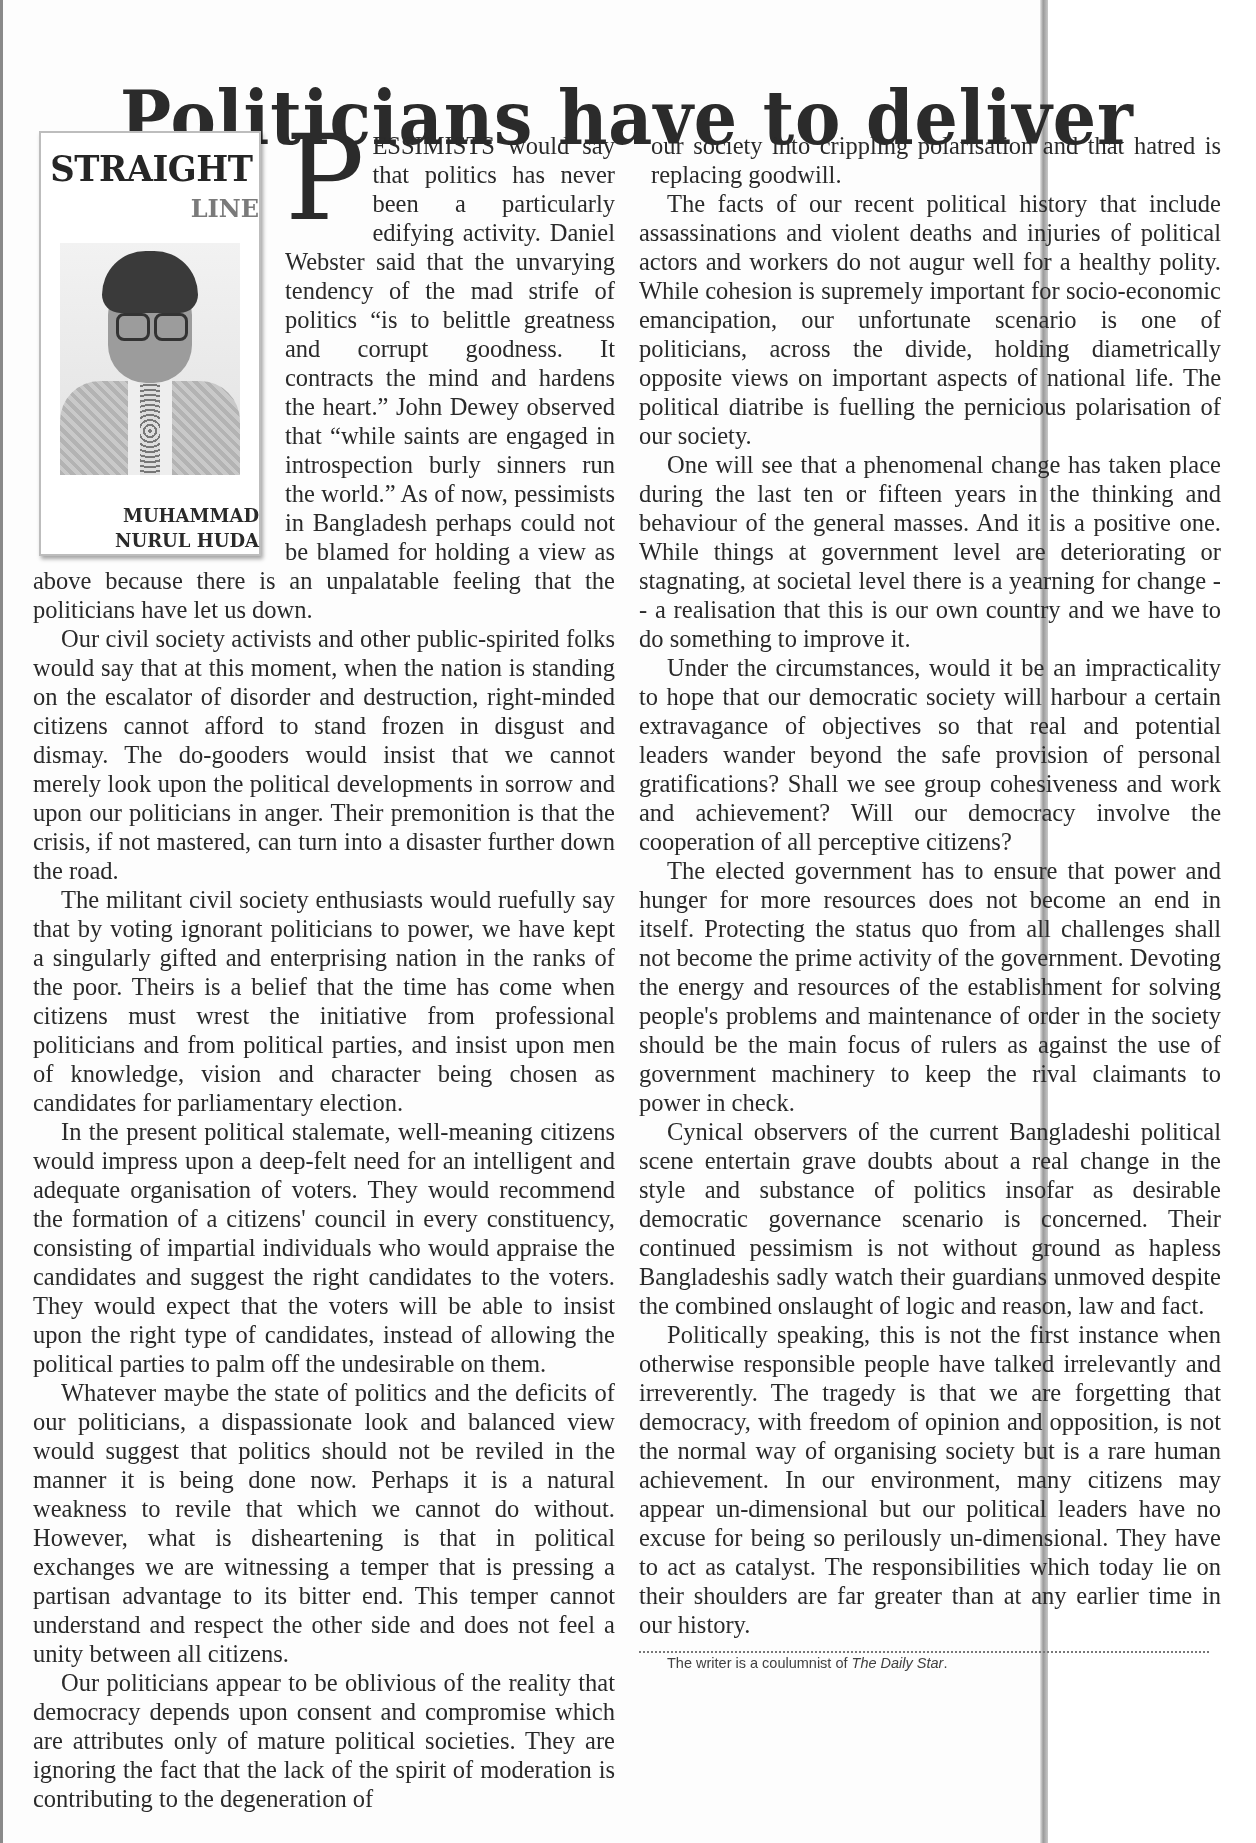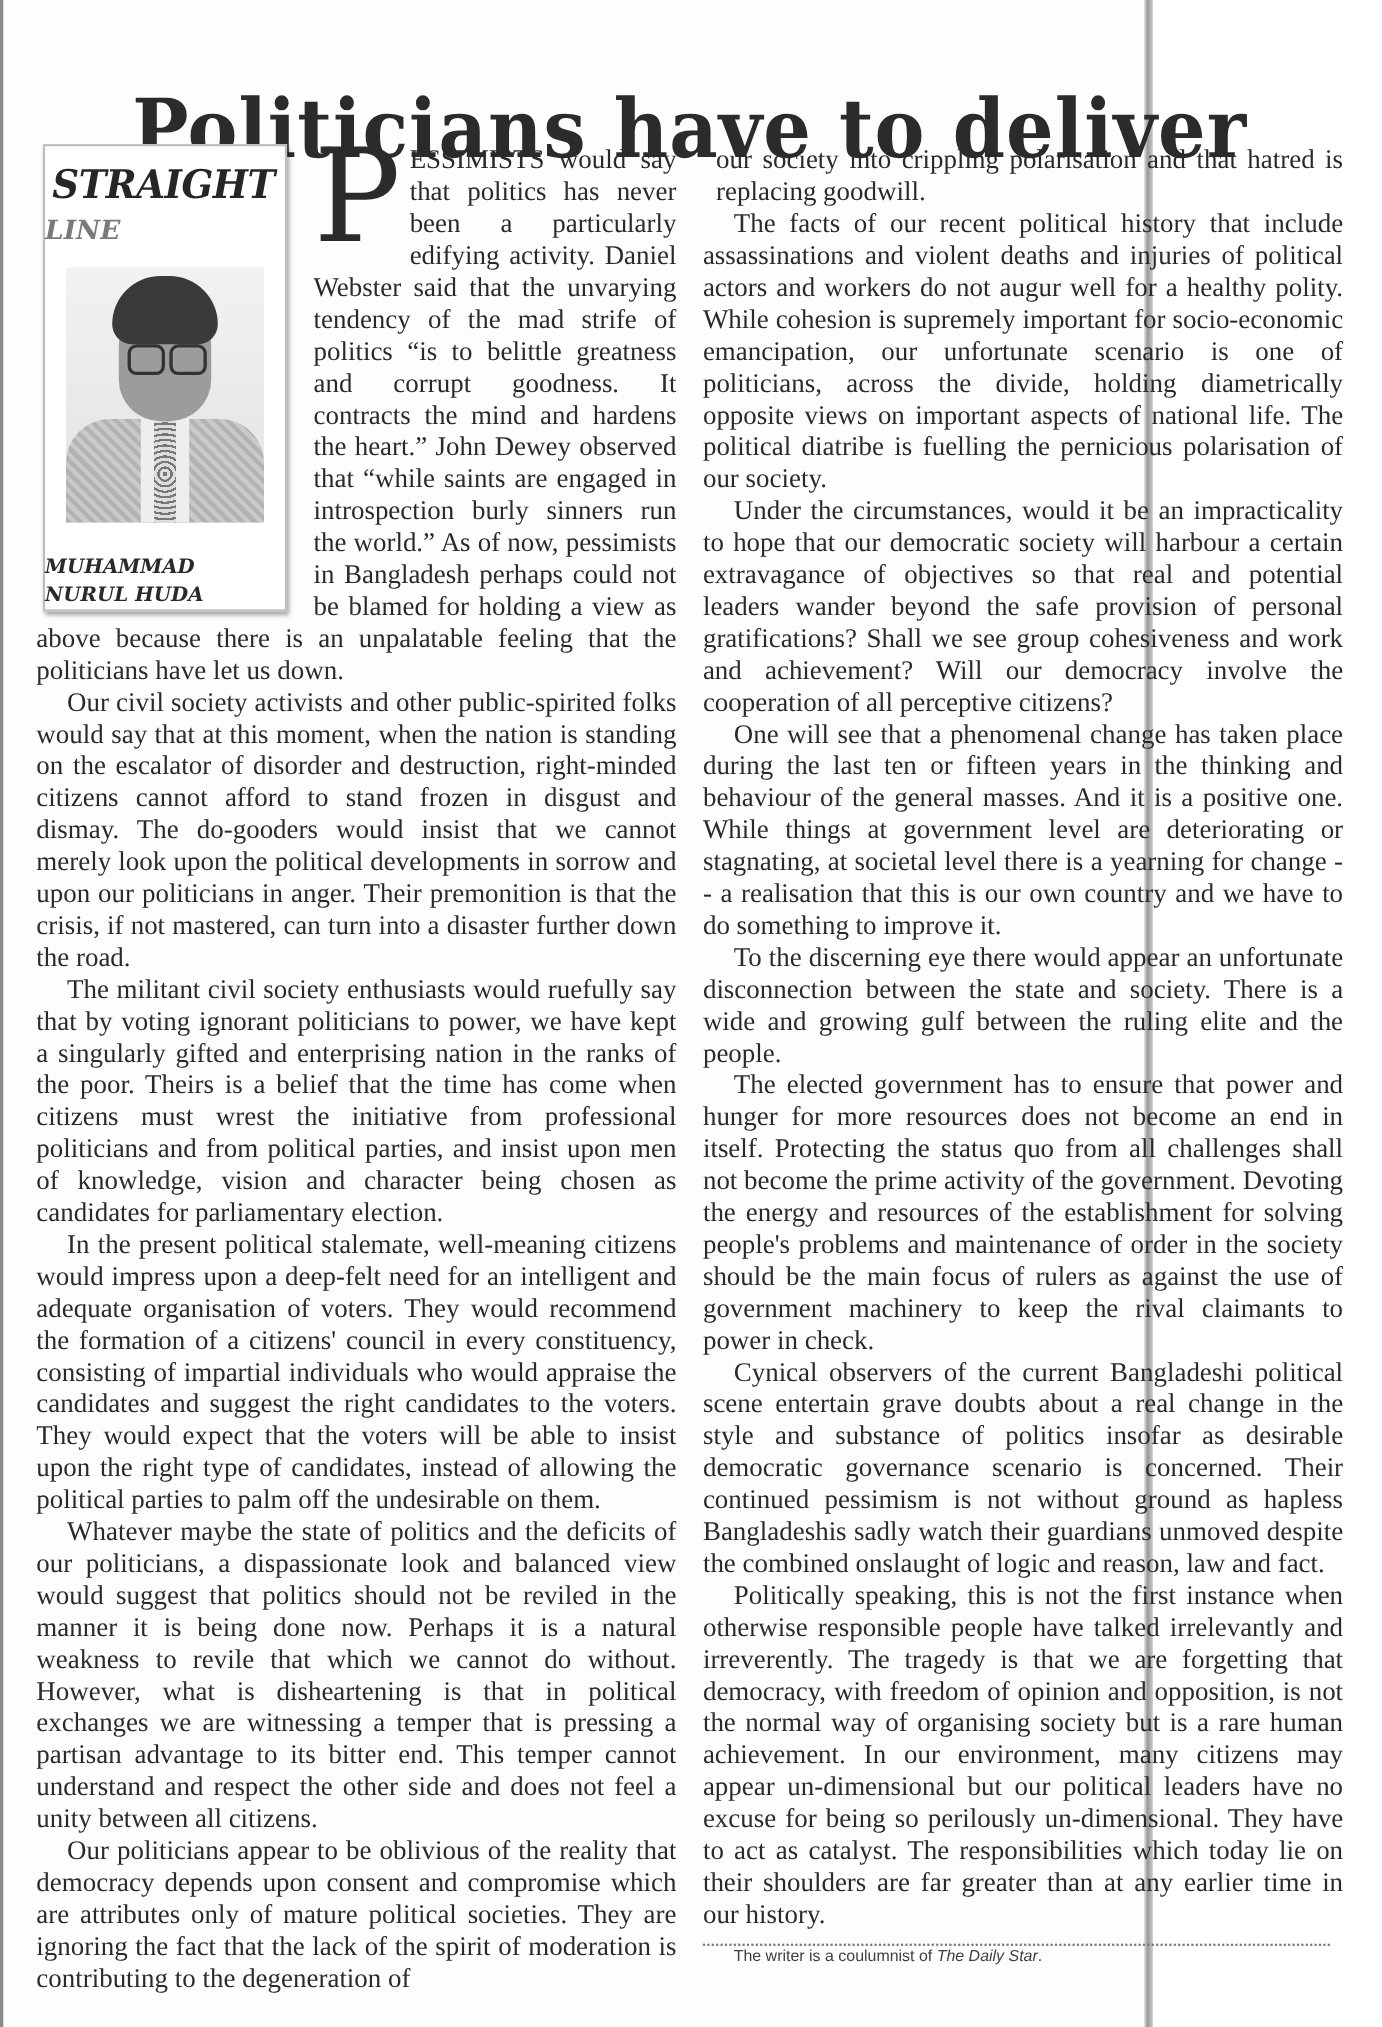--- a/index.html
+++ b/index.html
@@ -43,23 +43,22 @@
     .col p.first { text-indent: 0; }
     .col p.cont { text-indent: 0; margin-left: 12px; }
     .author-box {
       float: left;
       width: 222px; height: 425px;
       margin: 0 24px 6px 6px;
       border: 2px solid #bdbdbd;
       box-shadow: 2px 3px 4px rgba(0,0,0,0.35);
       background: #ffffff;
       box-sizing: border-box;
-      text-align: left;
+      text-align: right;
       position: relative;
-      font-style: italic;
     }
     .kicker-1 {
       font-family: "DejaVu Serif", serif; font-weight: bold;
       font-size: 36px; color: #262626; margin-top: 14px; line-height: 42px;
       letter-spacing: -0.5px;
       transform: scaleX(0.94);
     }
     .kicker-2 {
       font-family: "DejaVu Serif", serif;
       font-size: 24px; color: #7a7a7a; line-height: 40px; font-weight: bold;
@@ -135,23 +134,22 @@
       <p>Our civil society activists and other public-spirited folks would say that at this moment, when the nation is standing on the escalator of disorder and destruction, right-minded citizens cannot afford to stand frozen in disgust and dismay. The do-gooders would insist that we cannot merely look upon the political develop­ments in sorrow and upon our politicians in anger. Their premonition is that the crisis, if not mastered, can turn into a disaster further down the road.</p>
       <p>The militant civil society enthusiasts would ruefully say that by voting ignorant politicians to power, we have kept a singularly gifted and enterprising nation in the ranks of the poor. Theirs is a belief that the time has come when citizens must wrest the initiative from pro­fessional politicians and from political parties, and insist upon men of knowledge, vision and character being chosen as candidates for parliamentary election.</p>
       <p>In the present political stalemate, well-meaning citi­zens would impress upon a deep-felt need for an intelli­gent and adequate organisation of voters. They would recommend the formation of a citizens' council in every constituency, consisting of impartial individuals who would appraise the candidates and suggest the right candidates to the voters. They would expect that the vot­ers will be able to insist upon the right type of candidates, instead of allowing the political parties to palm off the undesirable on them.</p>
       <p>Whatever maybe the state of politics and the deficits of our politicians, a dispassionate look and balanced view would suggest that politics should not be reviled in the manner it is being done now. Perhaps it is a natu­ral weakness to revile that which we cannot do without. However, what is disheartening is that in political exchanges we are witnessing a temper that is pressing a partisan advantage to its bitter end. This temper cannot understand and respect the other side and does not feel a unity between all citizens.</p>
       <p>Our politicians appear to be oblivious of the reality that democracy depends upon consent and compro­mise which are attributes only of mature political soci­eties. They are ignoring the fact that the lack of the spirit of moderation is contributing to the degeneration of</p>
     </div>
 
     <div class="col col-right">
       <p class="cont">our society into crippling polarisation and that hatred is replacing goodwill.</p>
       <p>The facts of our recent political history that include assassinations and violent deaths and injuries of politi­cal actors and workers do not augur well for a healthy polity.  While cohesion is supremely important for socio-economic emancipation, our unfortunate sce­nario is one of politicians, across the divide, holding diametrically opposite views on important aspects of national life. The political diatribe is fuelling the perni­cious polarisation of our society.</p>
+      <p>One will see that a phenomenal change has taken place during the last ten or fifteen years in the thinking and behaviour of the general masses. And it is a positive one. While things at government level are deteriorating or stagnating, at societal level there is a yearning for change -- a realisation that this is our own country and we have to do something to improve it.</p>
       <p>Under the circumstances, would it be an impractical­ity to hope that our democratic society will harbour a certain extravagance of objectives so that real and potential leaders wander beyond the safe provision of personal gratifications? Shall we see group cohesive­ness and work and achievement? Will our democracy involve the cooperation of all perceptive citizens?</p>
-      <p>One will see that a phenomenal change has taken place during the last ten or fifteen years in the thinking and behaviour of the general masses. And it is a positive one. While things at government level are deteriorating or stagnating, at societal level there is a yearning for change -- a realisation that this is our own country and we have to do something to improve it.</p>
-      <p>To the discerning eye there would appear an unfortu­nate disconnection between the state and society. There is a wide and growing gulf between the ruling elite and the people.</p>
       <p>The elected government has to ensure that power and hunger for more resources does not become an end in itself. Protecting the status quo from all challenges shall not become the prime activity of the government. Devoting the energy and resources of the establishment for solving people's problems and maintenance of order in the society should be the main focus of rulers as against the use of government machinery to keep the rival claimants to power in check.</p>
       <p>Cynical observers of the current Bangladeshi politi­cal scene entertain grave doubts about a real change in the style and substance of politics insofar as desirable democratic governance scenario is concerned. Their continued pessimism is not without ground as hapless Bangladeshis sadly watch their guardians unmoved despite the combined onslaught of logic and reason, law and fact.</p>
       <p>Politically speaking, this is not the first instance when otherwise responsible people have talked irrele­vantly and irreverently. The tragedy is that we are forget­ting that democracy, with freedom of opinion and opposition, is not the normal way of organising society but is a rare human achievement. In our environment, many citizens may appear un-dimensional but our political leaders have no excuse for being so perilously un-dimensional. They have to act as catalyst. The responsibilities which today lie on their shoulders are far greater than at any earlier time in our history.</p>
       <div class="rule"></div>
       <p class="footer-note"><span>The writer is a coulumnist of </span><i>The Daily Star</i><span>.</span></p>
     </div>
 
   </div>
 </div>
 

